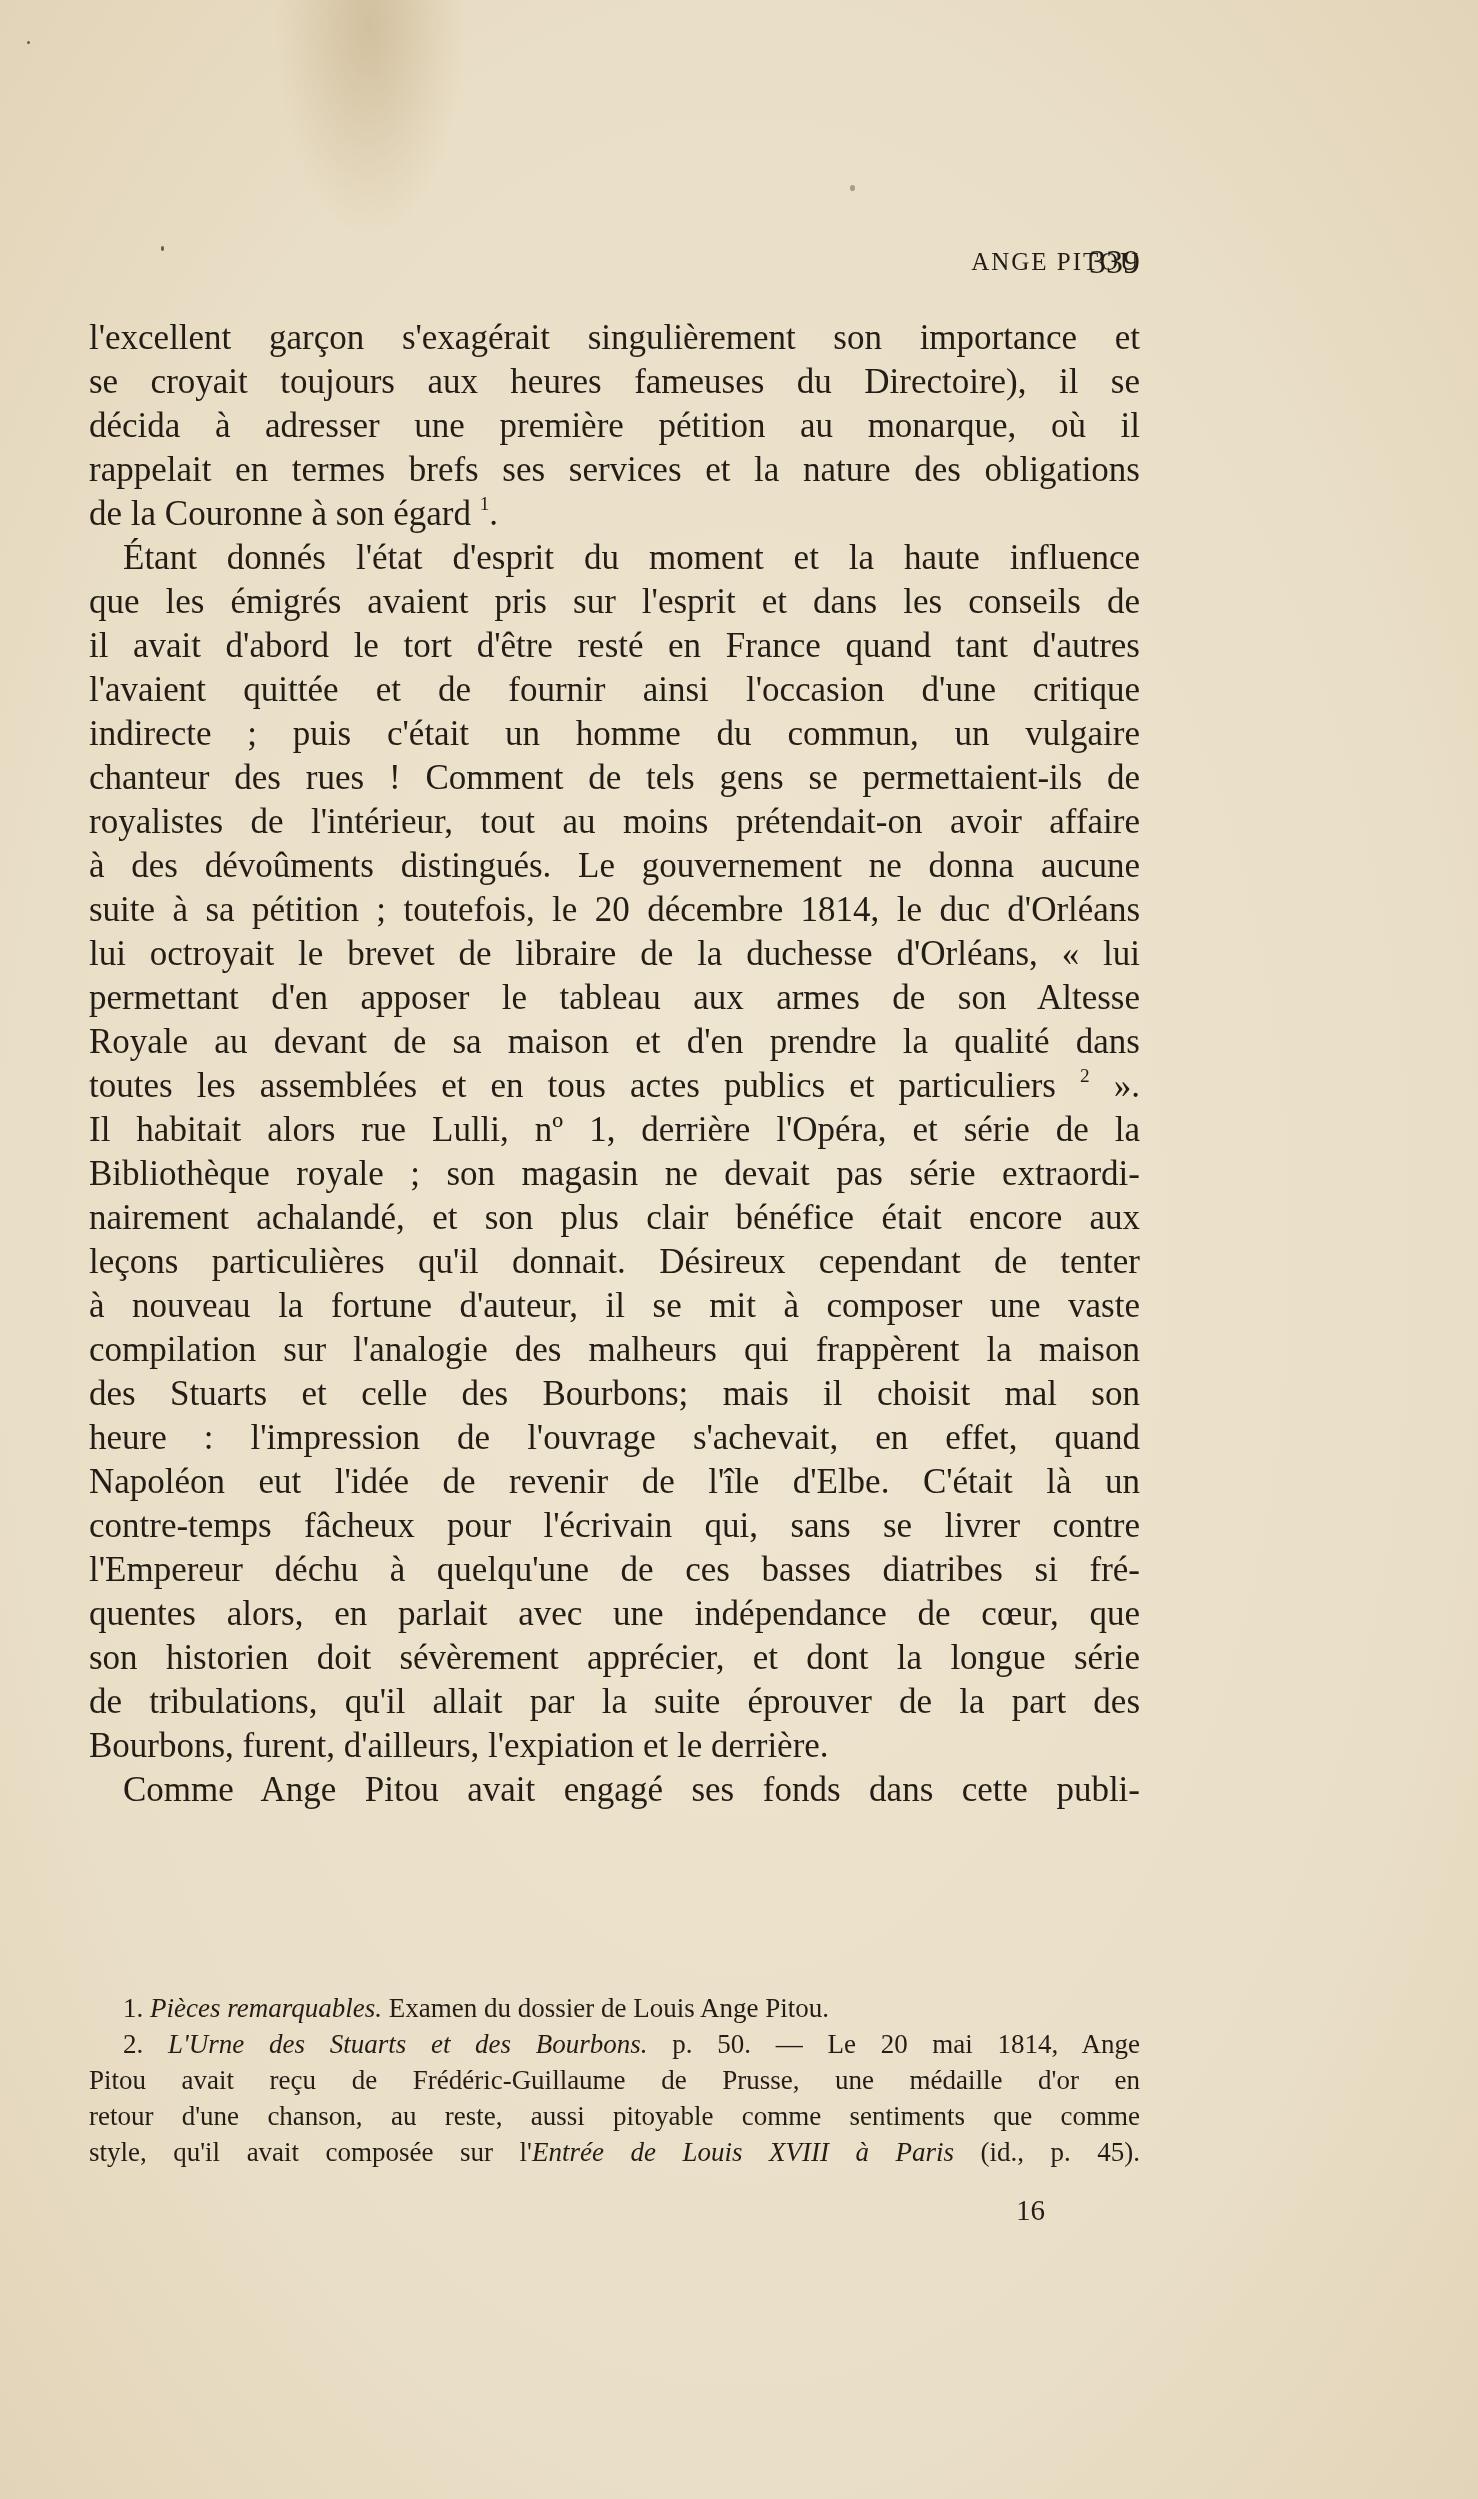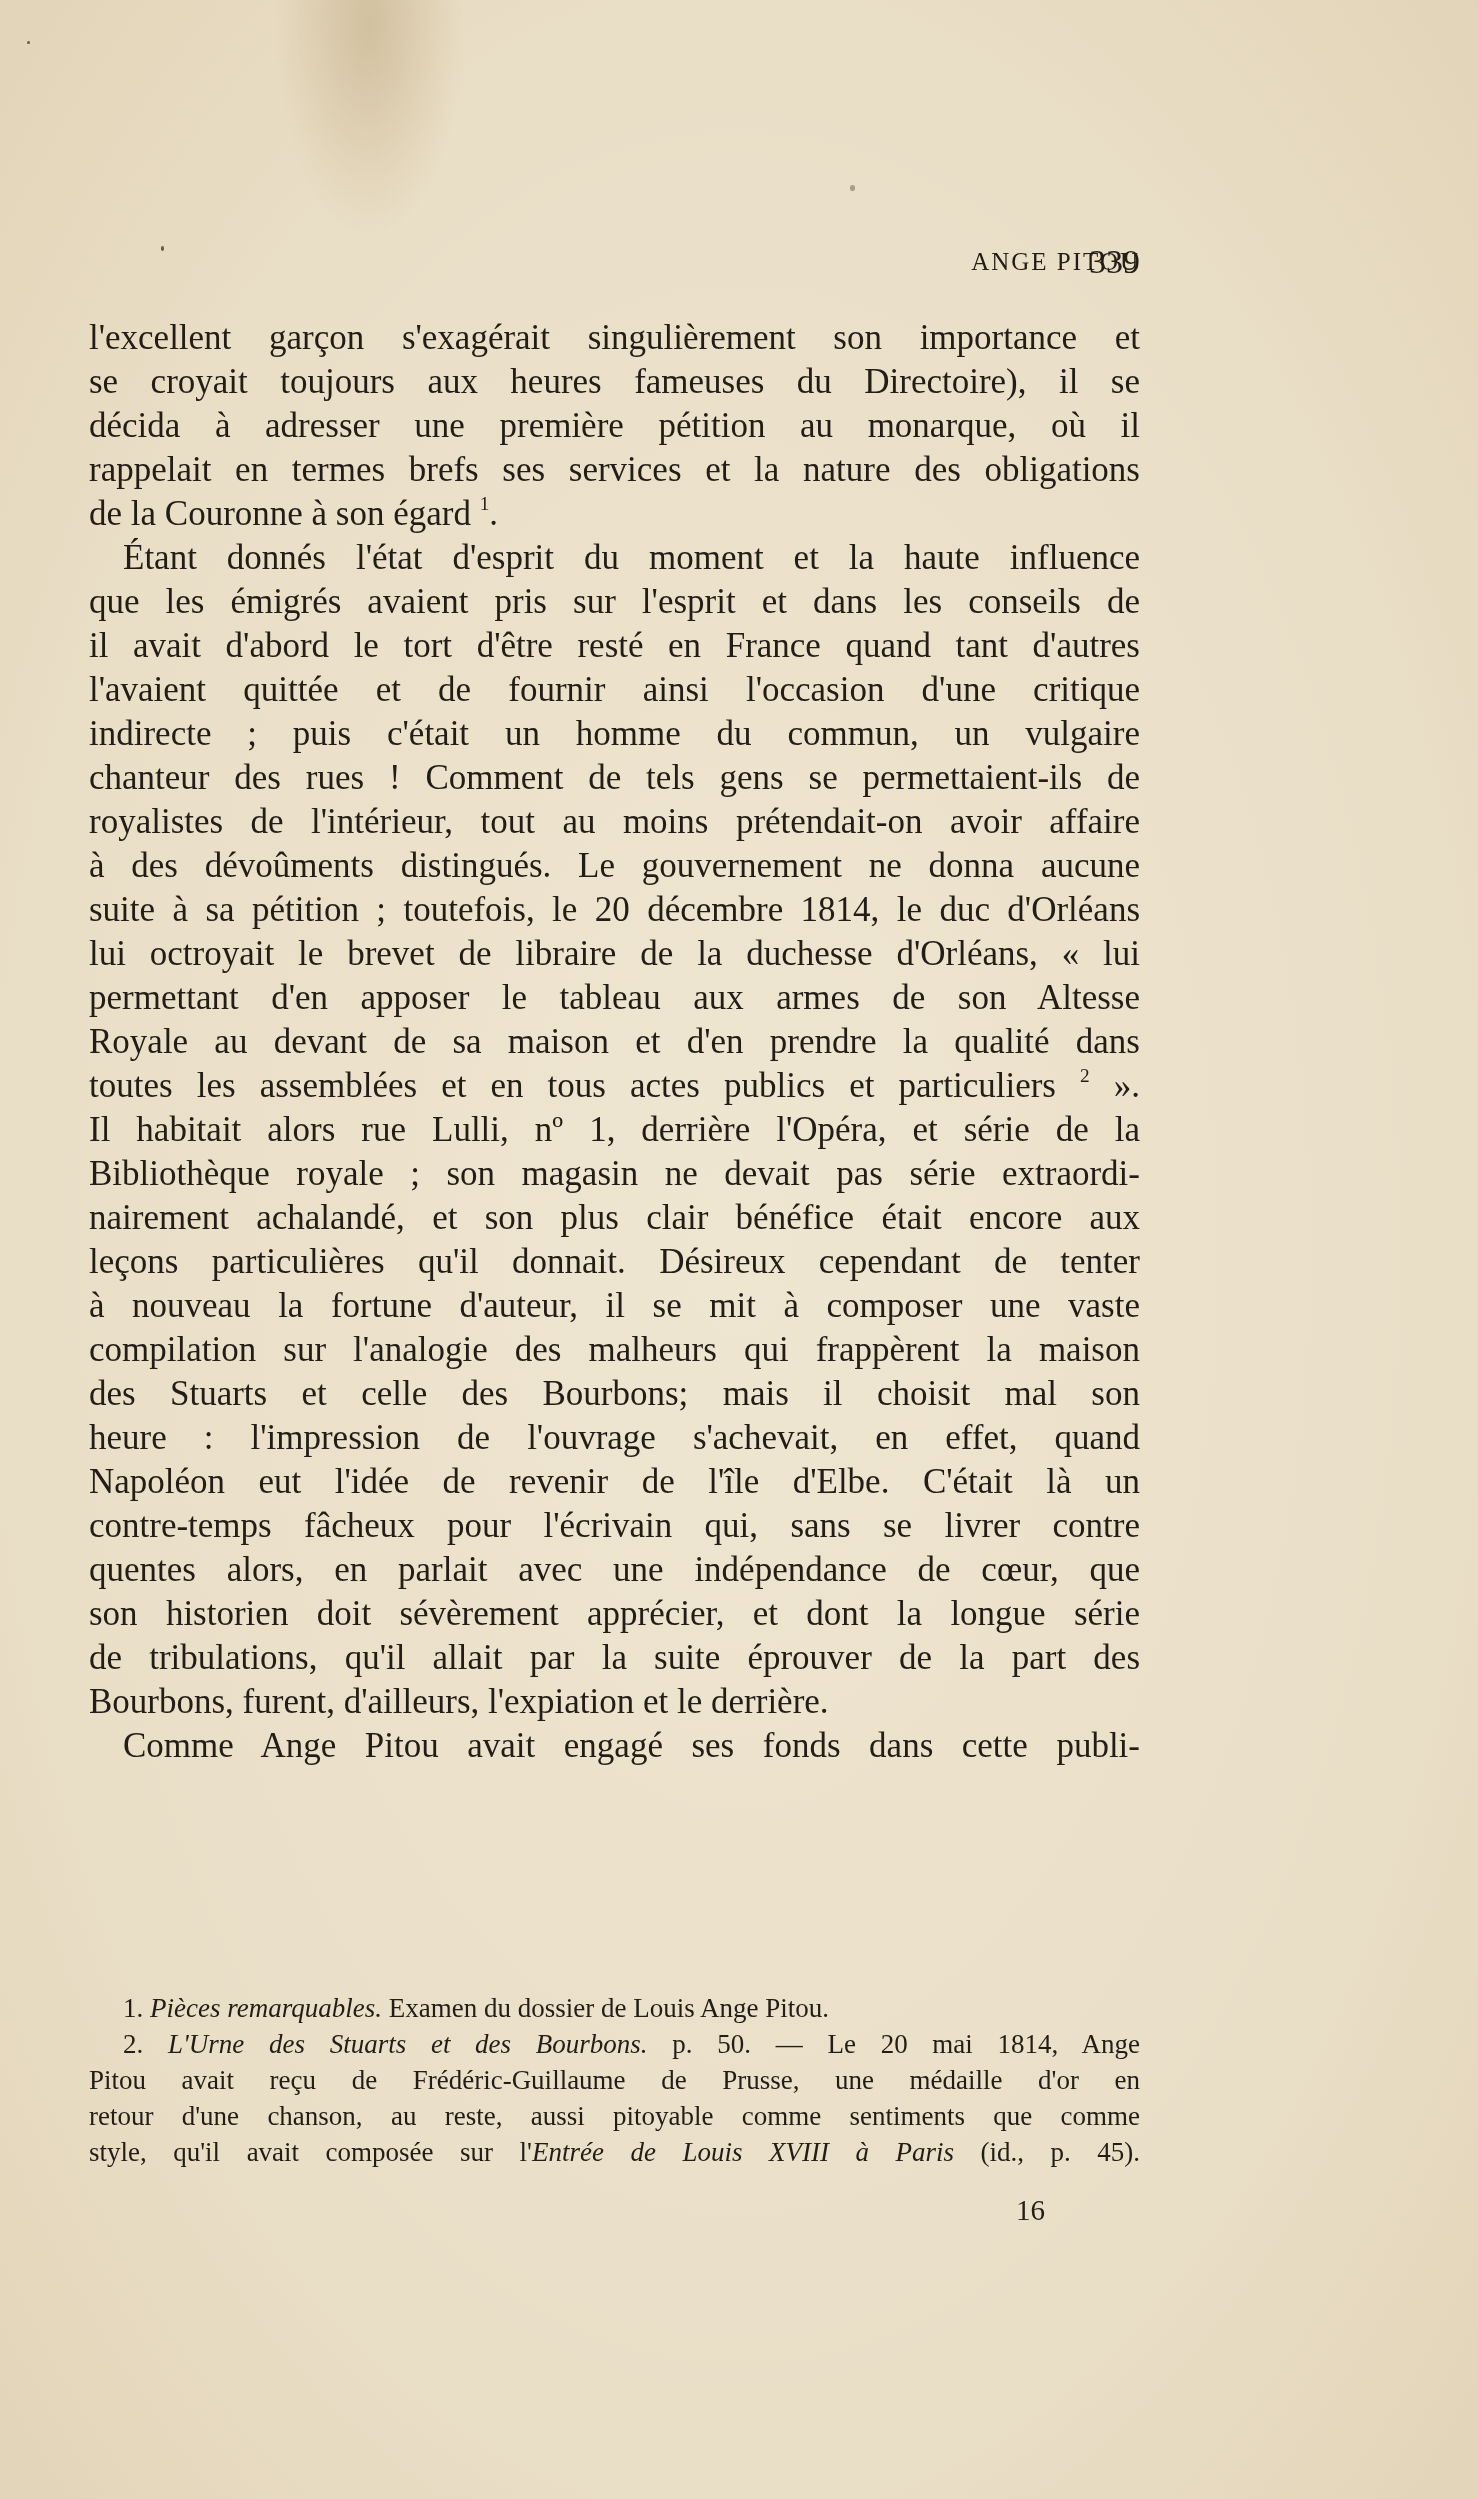--- a/index.html
+++ b/index.html
@@ -78,20 +78,21 @@
     <span class="line">Il habitait alors rue Lulli, nº 1, derrière l'Opéra, et série de la</span>
     <span class="line">Bibliothèque royale ; son magasin ne devait pas série extraordi-</span>
     <span class="line">nairement achalandé, et son plus clair bénéfice était encore aux</span>
     <span class="line">leçons particulières qu'il donnait. Désireux cependant de tenter</span>
     <span class="line">à nouveau la fortune d'auteur, il se mit à composer une vaste</span>
     <span class="line">compilation sur l'analogie des malheurs qui frappèrent la maison</span>
     <span class="line">des Stuarts et celle des Bourbons; mais il choisit mal son</span>
     <span class="line">heure : l'impression de l'ouvrage s'achevait, en effet, quand</span>
     <span class="line">Napoléon eut l'idée de revenir de l'île d'Elbe. C'était là un</span>
     <span class="line">contre-temps fâcheux pour l'écrivain qui, sans se livrer contre</span>
+    <span class="line">l'Empereur déchu à quelqu'une de ces basses diatribes si fré-</span>
     <span class="line">quentes alors, en parlait avec une indépendance de cœur, que</span>
     <span class="line">son historien doit sévèrement apprécier, et dont la longue série</span>
     <span class="line">de tribulations, qu'il allait par la suite éprouver de la part des</span>
     <span class="line last">Bourbons, furent, d'ailleurs, l'expiation et le derrière.</span>
     <span class="line indent">Comme Ange Pitou avait engagé ses fonds dans cette publi-</span>
   </div>
 
   <div class="footnotes">
     <span class="line indent last"><span>1.</span> <i>Pièces remarquables.</i> <span>Examen du dossier de Louis Ange Pitou.</span></span>
     <span class="line indent"><span>2.</span> <i>L'Urne des Stuarts et des Bourbons.</i> <span>p. 50. — Le 20 mai 1814, Ange</span></span>

